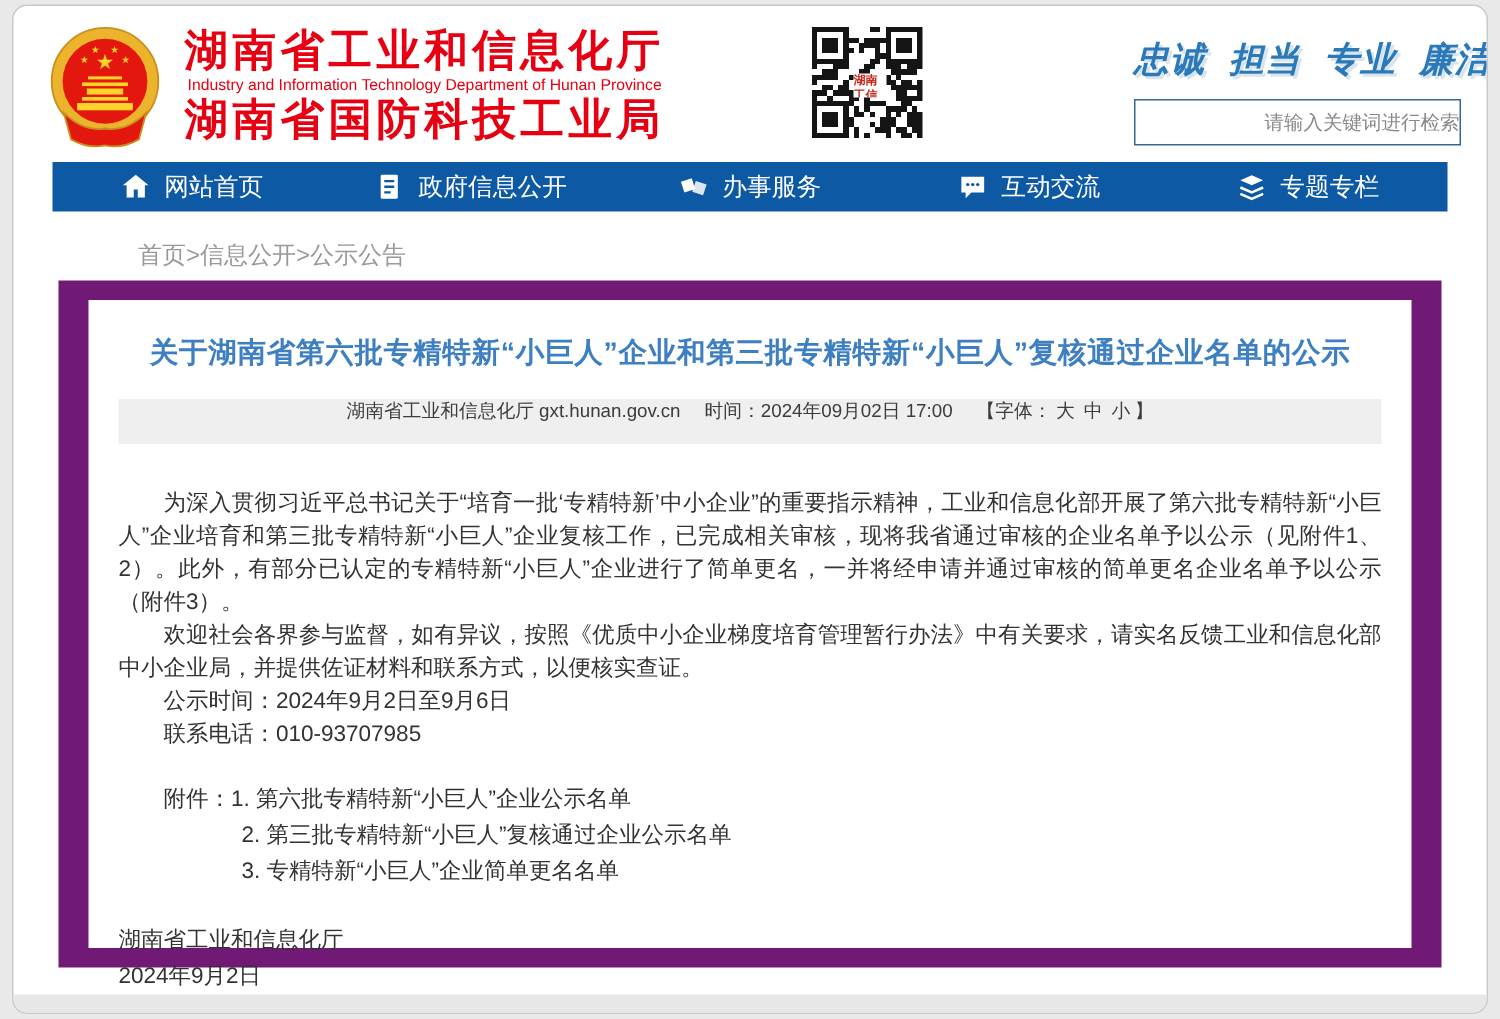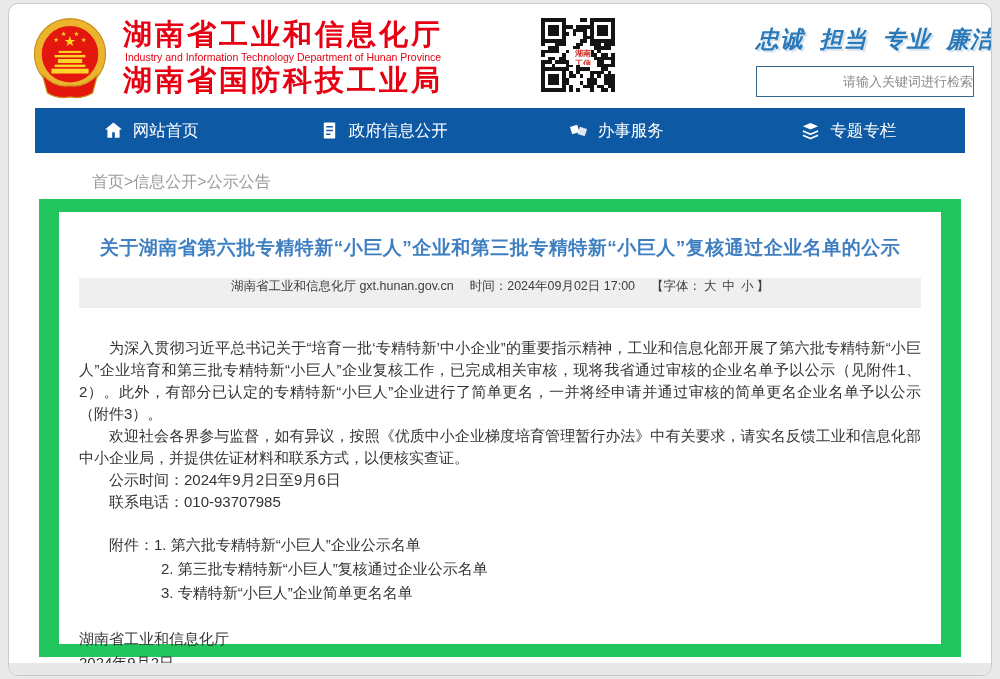--- a/index.html
+++ b/index.html
@@ -23,50 +23,50 @@
   .brand-text { display:flex; flex-direction:column; padding-top:2px; }
   .brand-line1, .brand-line2 {
     font-size:29px; font-weight:bold; color:#e60012; letter-spacing:3px;
     white-space:nowrap; line-height:31px;
   }
   .brand-en { font-size:10.5px; color:#e60012; line-height:13px; margin:1px 0 1px 2px; white-space:nowrap; }
   .qr-wrap { position:absolute; left:532px; top:14px; width:78px; height:78px; background:#fff; }
   .qr-center-label {
     position:absolute; left:50%; top:50%; transform:translate(-50%,-50%);
     background:#fff; color:#c9251c; width:22px; height:16px;
-    font-size:8px; line-height:10px; text-align:right; word-break:break-all;
+    font-size:8px; line-height:10px; text-align:left; word-break:break-all;
     font-weight:bold; overflow:hidden;
   }
   .header-right { position:absolute; right:17px; top:20px; width:218px; text-align:center; }
   .slogan {
     font-size:23px; font-weight:bold; font-style:italic; color:#2a79b8;
     letter-spacing:1px; word-spacing:8px; white-space:nowrap;
     text-shadow:2px 2px 0 #d9e4ee;
   }
   .search-input {
     margin-top:11px; width:100%; height:31px;
     border:1px solid #34688f; background:#fff;
     text-align:right; font-size:13px; color:#444; outline:none;
     font-family:"Liberation Sans", sans-serif;
   }
   .search-input::placeholder { color:#8a8a8a; }
   
-  .navbar { margin:0 26px; height:45px; background:#0e59a4; display:flex; }
+  .navbar { margin:0 26px; height:33px; background:#0e59a4; display:flex; }
   .nav-item {
     flex:1; display:flex; align-items:center; justify-content:center; gap:10px;
     color:#fff; font-size:16.5px; cursor:pointer; white-space:nowrap;
   }
   .nav-icon { width:19px; height:19px; display:inline-flex; }
   .nav-icon svg { width:100%; height:100%; }
   
   .breadcrumb { height:40px; padding:19px 0 0 43px; font-size:16px; color:#999; cursor:pointer;margin-left:40px; }
   
   .content-panel {
     margin:6px 30px 0 30px; height:458px;
-    background:#22c55e; padding:13px 20px;
+    background:#701a75; padding:13px 20px;
   }
   .article-card { background:#fff; height:100%; padding:24px 20px 0 20px; }
   .article-title {
     text-align:center; color:#3e7fc1; font-size:19px; font-weight:bold;
     line-height:24px; letter-spacing:0.5px;
   }
   .meta-bar {
     margin-top:18px; background:#efefef; height:30px;
     display:flex; justify-content:center;
     font-size:12.5px; color:#3c3c3c; white-space:nowrap;
@@ -396,20 +396,33 @@
       <span class="nav-icon">
         <svg viewBox="0 0 20 20" fill="#fff">
             <rect x="2" y="5" width="8" height="8" transform="rotate(-18 6 9)"></rect>
             <rect x="10" y="7" width="8" height="8" transform="rotate(18 14 11)" opacity="0.85"></rect>
           </svg>
       </span>
       <span>办事服务</span>
     </div>
     <div class="nav-item">
       <span class="nav-icon">
+        <svg viewBox="0 0 20 20">
+            <path d="M2 3 h16 v11 h-9 l-4 4 v-4 H2 Z" fill="#fff"></path>
+            <g fill="#0e59a4">
+              <circle cx="6.5" cy="8.5" r="1.2"></circle>
+              <circle cx="10" cy="8.5" r="1.2"></circle>
+              <circle cx="13.5" cy="8.5" r="1.2"></circle>
+            </g>
+          </svg>
+      </span>
+      <span>互动交流</span>
+    </div>
+    <div class="nav-item">
+      <span class="nav-icon">
         <svg viewBox="0 0 20 20" fill="none" stroke="#fff" stroke-width="1.8" stroke-linejoin="round">
             <path d="M10 2 L18 5.5 10 9 2 5.5 Z" fill="#fff" stroke="none"></path>
             <path d="M2 10.5 l8 3.5 8-3.5"></path>
             <path d="M2 15 l8 3.5 8-3.5"></path>
           </svg>
       </span>
       <span>专题专栏</span>
     </div>
   </div>
 

